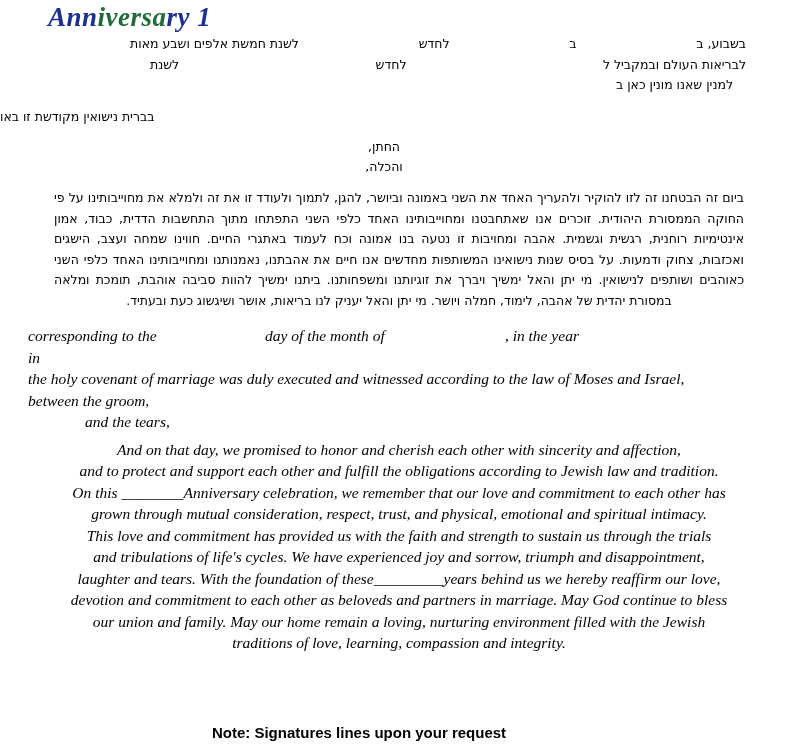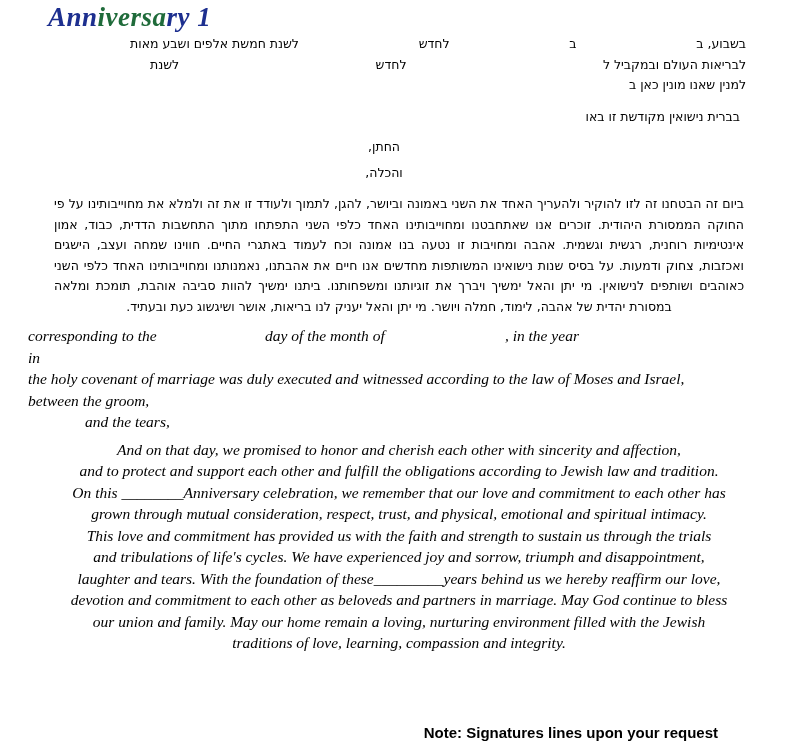--- a/index.html
+++ b/index.html
@@ -53,27 +53,27 @@
   .heb-row .col-l { text-align: right; }
 
   .heb-line2 {
     display: flex;
     justify-content: space-between;
     padding: 0 52px 0 150px;
     line-height: 19px;
     margin-top: 2px;
   }
   .heb-line3 {
-    padding: 0 52px 0 0;
+    padding: 0 65px 0 0;
     line-height: 19px;
     text-align: right;
     margin-top: 1px;
   }
   .heb-center {
-    text-align: right;
+    text-align: left;
     margin-top: 13px;
     line-height: 19px;
     padding-right: 58px;
   }
   .heb-names {
     text-align: center;
     margin-top: 12px;
     line-height: 18px;
     padding-right: 30px;
   }
@@ -112,21 +112,21 @@
     font-size: 15.5px;
     line-height: 21.5px;
   }
 
   
   .note {
     position: absolute;
     left: 0;
     bottom: 6px;
     width: 718px;
-    text-align: right;
+    text-align: center;
     font-family: "Liberation Sans", sans-serif;
     font-weight: bold;
     font-size: 15px;
     color: #000;
   }
 </style>
 </head>
 <body>
 
 <div class="title"><span class="t-a">Ann</span><span class="t-b">iversa</span><span class="t-c">ry 1</span></div>
@@ -144,21 +144,21 @@
     <span class="col-r">לבריאות העולם ובמקביל ל</span>
     <span class="col-m">לחדש</span>
     <span class="col-l">לשנת</span>
   </div>
 
   <div class="heb-line3">למנין שאנו מונין כאן ב</div>
 
   <div class="heb-center">בברית נישואין מקודשת זו באו</div>
 
   <div class="heb-names">החתן,</div>
-  <div class="heb-names" style="margin-top:8px">והכלה,</div>
+  <div class="heb-names" style="margin-top:2px">והכלה,</div>
 
   <div class="heb-para">ביום זה הבטחנו זה לזו להוקיר ולהעריך האחד את השני באמונה וביושר, להגן, לתמוך ולעודד זו את זה ולמלא את מחוייבותינו על פי החוקה הממסורת היהודית. זוכרים אנו שאתחבטנו ומחוייבותינו האחד כלפי השני התפתחו מתוך התחשבות הדדית, כבוד, אמון אינטימיות רוחנית, רגשית וגשמית. אהבה ומחויבות זו נטעה בנו אמונה וכח לעמוד באתגרי החיים. חווינו שמחה ועצב, הישגים ואכזבות, צחוק ודמעות. על בסיס שנות נישואינו המשותפות מחדשים אנו חיים את אהבתנו, נאמנותנו ומחוייבותינו האחד כלפי השני כאוהבים ושותפים לנישואין. מי יתן והאל ימשיך ויברך את זוגיותנו ומשפחותנו. ביתנו ימשיך להוות סביבה אוהבת, תומכת ומלאה במסורת יהדית של אהבה, לימוד, חמלה ויושר. מי יתן והאל יעניק לנו בריאות, אושר ושיגשוג כעת ובעתיד.</div>
 </div>
 
 <div class="english">
   <div class="eng-line">corresponding to the                            day of the month of                               , in the year</div>
   <div class="eng-line">in</div>
   <div class="eng-line">the holy covenant of marriage was duly executed and witnessed according to the law of Moses and Israel,</div>
   <div class="eng-line eng-indent1">between the groom,</div>
   <div class="eng-line eng-indent2">and the tears,</div>

